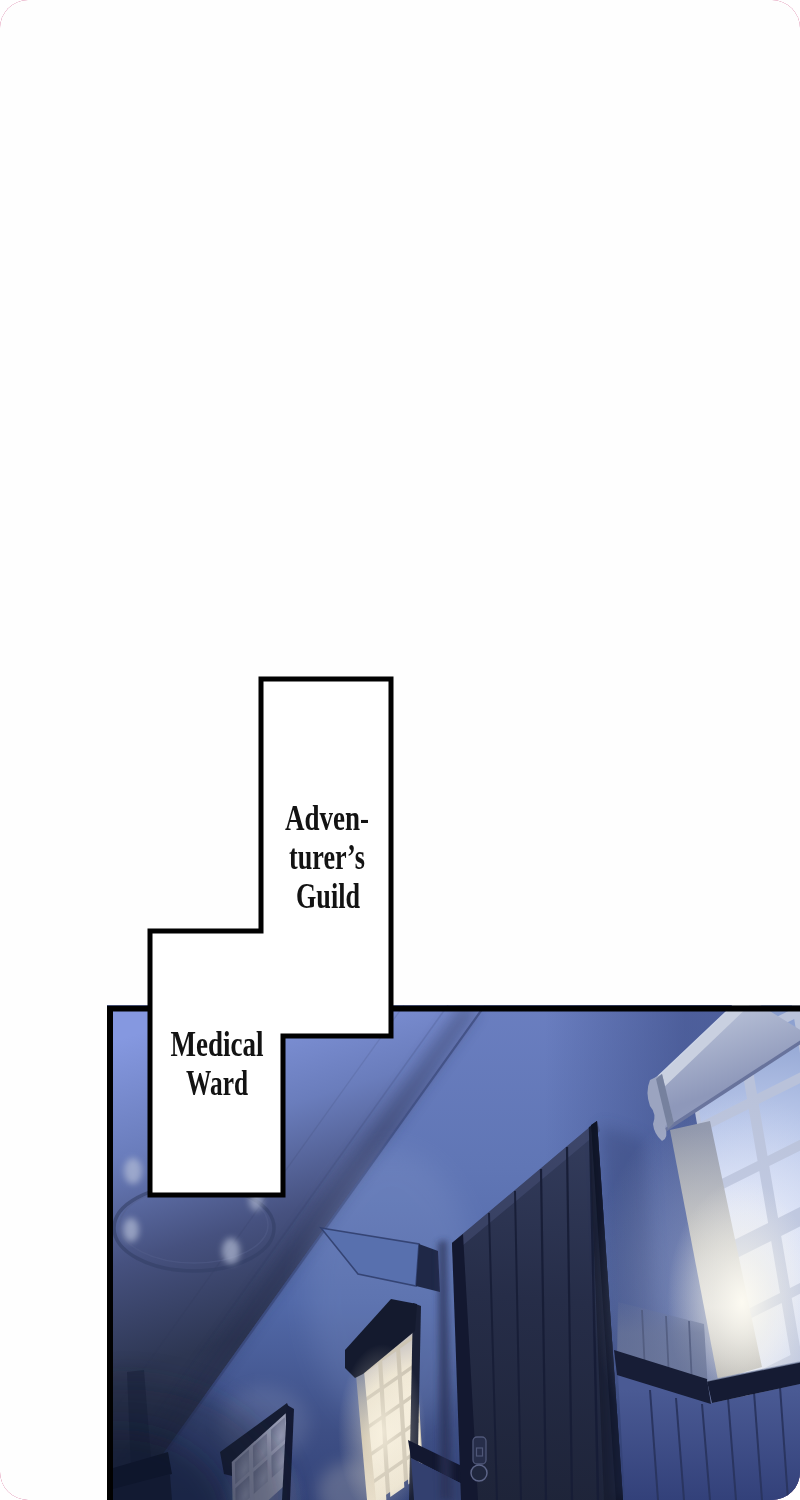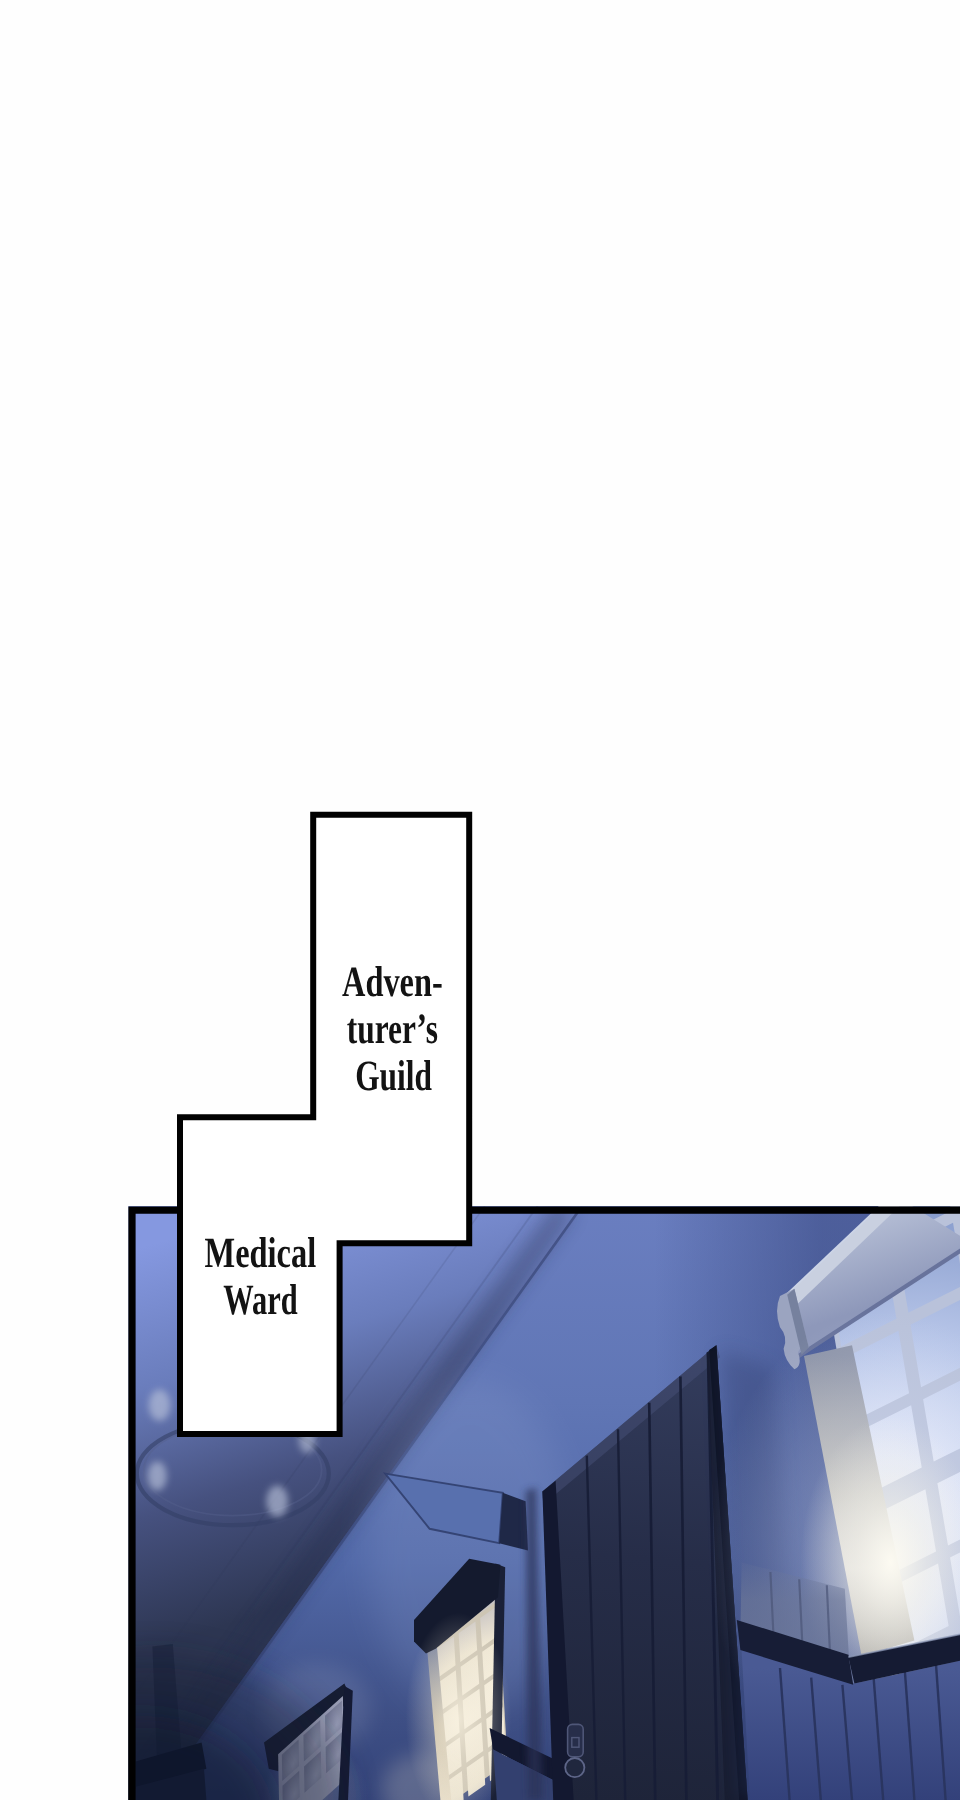--- a/index.html
+++ b/index.html
@@ -1,16 +1,16 @@
 <!DOCTYPE html>
 <html><head>
 <meta charset="utf-8">
 <style>
   html,body{margin:0;padding:0;background:#ffffff;}
-  .page{position:relative;width:800px;height:1500px;background:#be185d;overflow:hidden;font-family:"Liberation Serif", serif;}
+  .page{position:relative;width:800px;height:1500px;background:#be185d;overflow:hidden;font-family:"Liberation Serif", serif;border-radius:28px;}
   svg{display:block;}
 </style>
 </head>
 <body>
 <div class="page">
 <svg width="800" height="1500" viewBox="0 0 800 1500" xmlns="http://www.w3.org/2000/svg">
 <defs>
   <clipPath id="panelClip">
           <rect x="107" y="1005" width="693" height="495"></rect>
         </clipPath>

